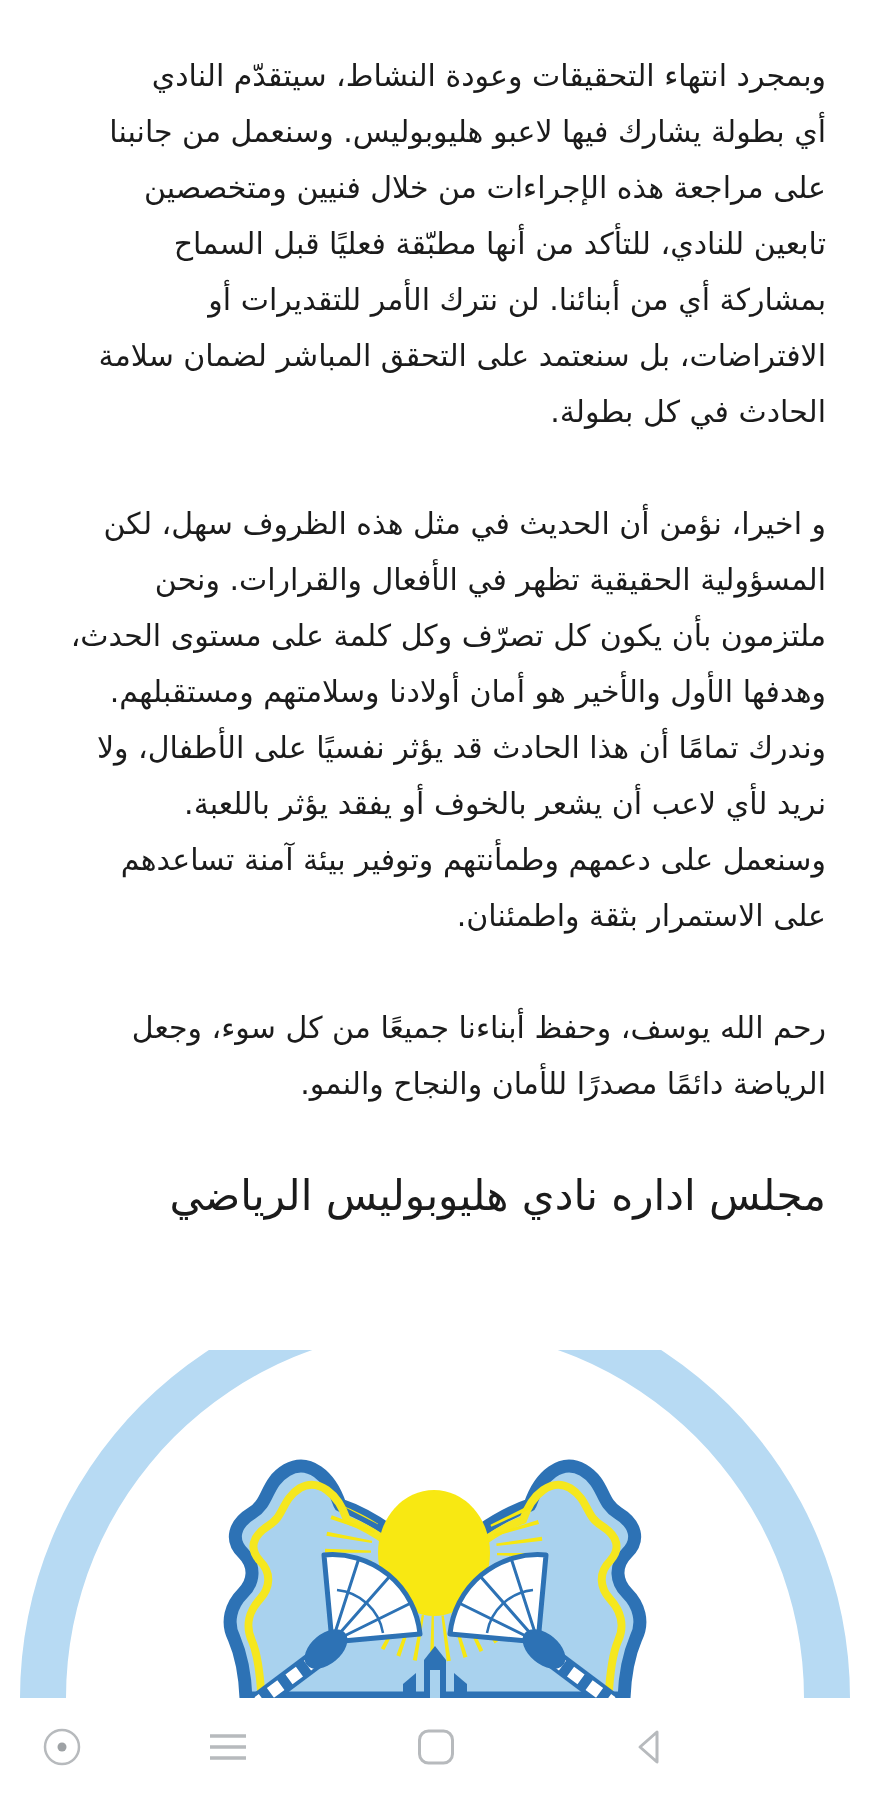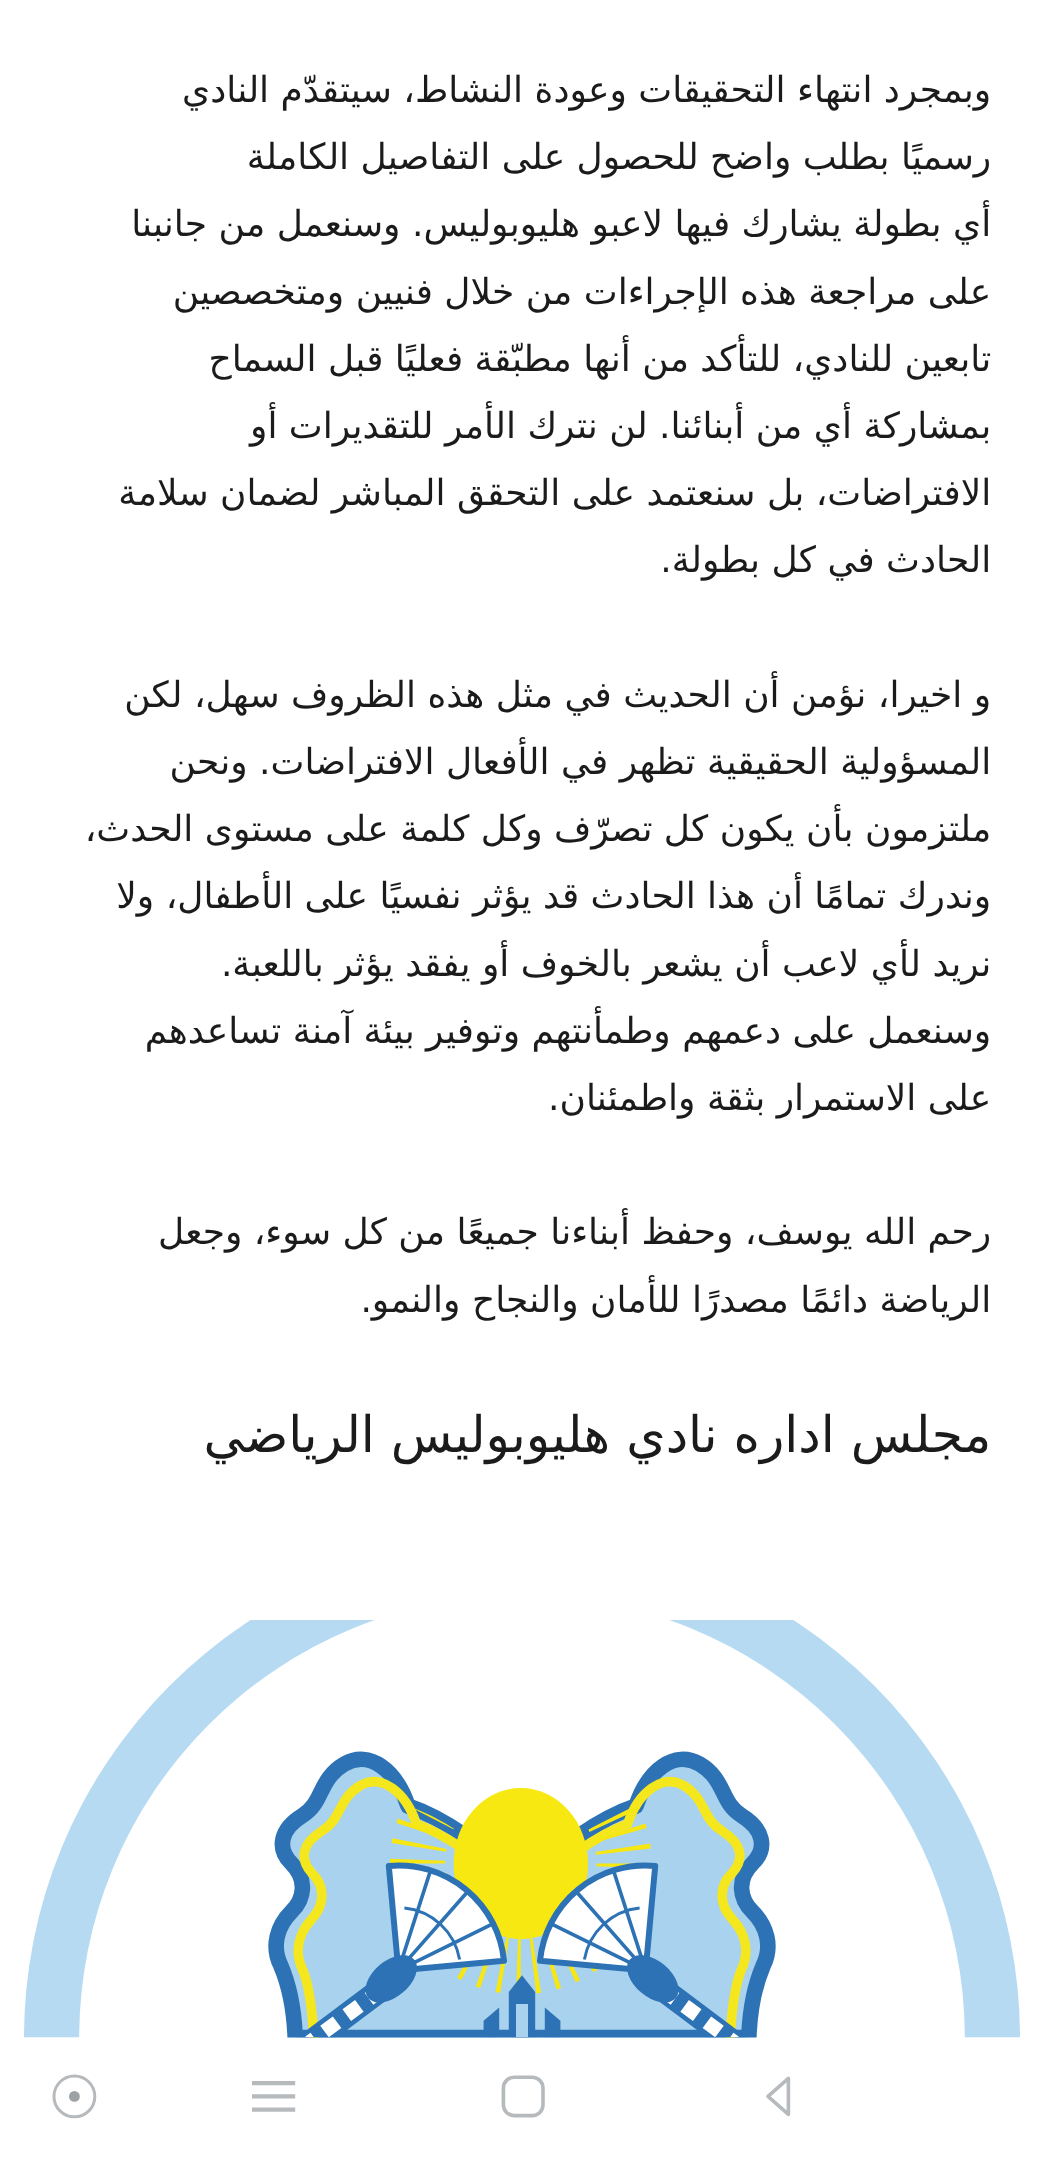--- a/index.html
+++ b/index.html
@@ -35,33 +35,33 @@
   .nav-home{left:414px;}
   .nav-back{left:628px;}
 </style>
 </head>
 <body>
 
 <div class="doc">
 
   <div class="para">
     <div class="line">وبمجرد انتهاء التحقيقات وعودة النشاط، سيتقدّم النادي</div>
-    <div class="line">رسميًا بطلب واضح للحصول على التفاصيل الكاملة</div>
     <div class="line">أي بطولة يشارك فيها لاعبو هليوبوليس. وسنعمل من جانبنا</div>
     <div class="line">على مراجعة هذه الإجراءات من خلال فنيين ومتخصصين</div>
     <div class="line">تابعين للنادي، للتأكد من أنها مطبّقة فعليًا قبل السماح</div>
     <div class="line">بمشاركة أي من أبنائنا. لن نترك الأمر للتقديرات أو</div>
     <div class="line">الافتراضات، بل سنعتمد على التحقق المباشر لضمان سلامة</div>
     <div class="line">الحادث في كل بطولة.</div>
   </div>
 
   <div class="para">
     <div class="line">و اخيرا، نؤمن أن الحديث في مثل هذه الظروف سهل، لكن</div>
-    <div class="line">المسؤولية الحقيقية تظهر في الأفعال الافتراضات. ونحن</div>
+    <div class="line">المسؤولية الحقيقية تظهر في الأفعال والقرارات. ونحن</div>
     <div class="line">ملتزمون بأن يكون كل تصرّف وكل كلمة على مستوى الحدث،</div>
+    <div class="line">وهدفها الأول والأخير هو أمان أولادنا وسلامتهم ومستقبلهم.</div>
     <div class="line">وندرك تمامًا أن هذا الحادث قد يؤثر نفسيًا على الأطفال، ولا</div>
     <div class="line">نريد لأي لاعب أن يشعر بالخوف أو يفقد يؤثر باللعبة.</div>
     <div class="line">وسنعمل على دعمهم وطمأنتهم وتوفير بيئة آمنة تساعدهم</div>
     <div class="line">على الاستمرار بثقة واطمئنان.</div>
   </div>
 
   <div class="para">
     <div class="line">رحم الله يوسف، وحفظ أبناءنا جميعًا من كل سوء، وجعل</div>
     <div class="line">الرياضة دائمًا مصدرًا للأمان والنجاح والنمو.</div>
   </div>

